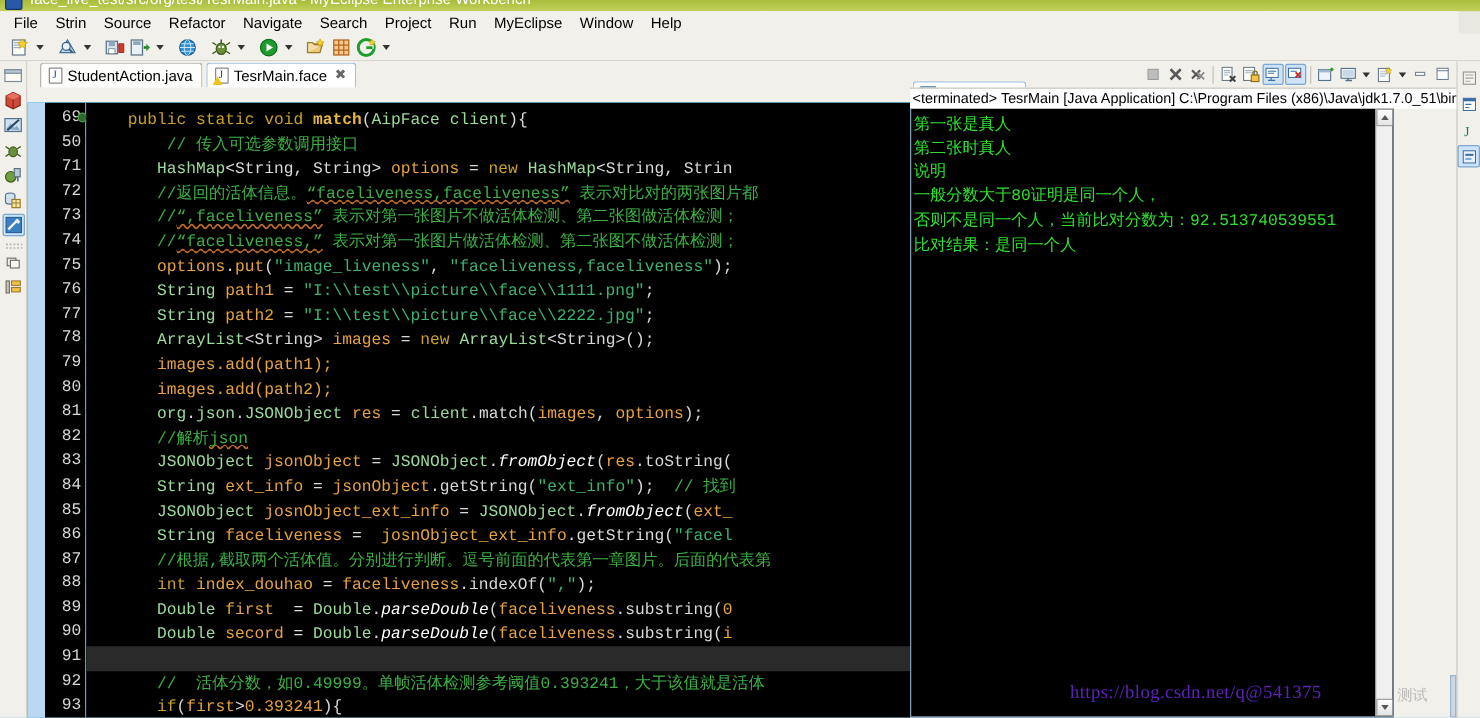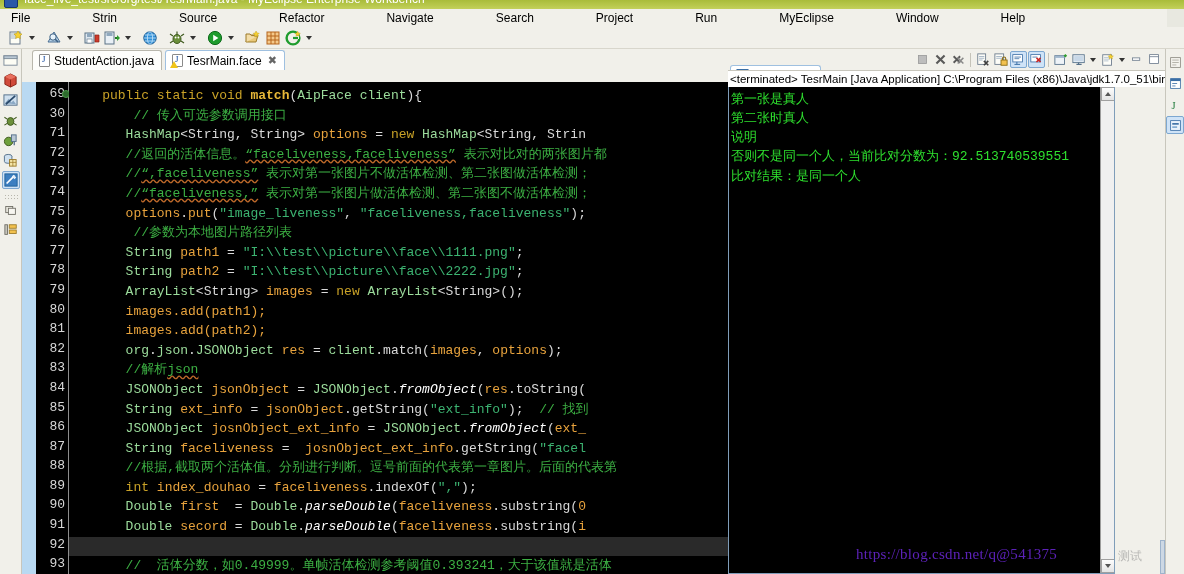--- a/index.html
+++ b/index.html
@@ -27,21 +27,20 @@
     font-size: 12px; color: #ffffff; white-space: nowrap;
     font-family: "Liberation Sans", sans-serif;
   }
 
   
   .menubar {
     position: absolute; left: 0; top: 9px; width: 1167px; height: 18px;
     background: #f1f0ea;
     display: flex; align-items: center;
     padding-left: 4px;
-    gap: 48px;
   }
   .menu-item {
     font-size: 12px; color: #000;
     padding: 1px 7px; white-space: nowrap; cursor: default;
     font-family: "Liberation Sans", sans-serif;
   }
 
   
   .toolbar {
     position: absolute; left: 0; top: 27px; width: 1184px; height: 22px;
@@ -493,21 +492,21 @@
         <span class="tab-j warn"></span>
         <span>TesrMain.face</span>
         <span class="tab-close">✖</span>
       </div>
     </div>
 
     <div class="code-area">
       <div class="marker-col"></div>
       <div class="gutter" id="gutter">
           <div class="gline">69<span class="fold"></span></div>
-          <div class="gline">30</div>
+          <div class="gline">50</div>
           <div class="gline">71</div>
           <div class="gline">72</div>
           <div class="gline">73</div>
           <div class="gline">74</div>
           <div class="gline">75</div>
           <div class="gline">76</div>
           <div class="gline">77</div>
           <div class="gline">78</div>
           <div class="gline">79</div>
           <div class="gline">80</div>
@@ -527,21 +526,20 @@
           <div class="gline">94</div>
         </div>
       <div class="code-lines" id="codelines">
           <div class="cline"><span class="pun">    </span><span class="kw">public static void </span><span class="mthb">match</span><span class="pun">(</span><span class="typ">AipFace </span><span class="typ">client</span><span class="pun">){</span></div>
           <div class="cline"><span class="cmt">        // 传入可选参数调用接口</span></div>
           <div class="cline"><span class="pun">       </span><span class="typ">HashMap</span><span class="pun">&lt;</span><span class="id">String</span><span class="pun">, </span><span class="id">String</span><span class="pun">&gt; </span><span class="var">options</span><span class="pun"> = </span><span class="kw">new </span><span class="typ">HashMap</span><span class="pun">&lt;</span><span class="id">String</span><span class="pun">, </span><span class="id">Strin</span></div>
           <div class="cline"><span class="cmt">       //返回的活体信息。</span><span class="cmt sq">“faceliveness,faceliveness”</span><span class="cmt"> 表示对比对的两张图片都</span></div>
           <div class="cline"><span class="cmt">       //</span><span class="cmt sq">“,faceliveness”</span><span class="cmt"> 表示对第一张图片不做活体检测、第二张图做活体检测；</span></div>
           <div class="cline"><span class="cmt">       //</span><span class="cmt sq">“faceliveness,”</span><span class="cmt"> 表示对第一张图片做活体检测、第二张图不做活体检测；</span></div>
           <div class="cline"><span class="pun">       </span><span class="var">options</span><span class="pun">.</span><span class="var">put</span><span class="pun">(</span><span class="str">"image_liveness"</span><span class="pun">, </span><span class="str">"faceliveness,faceliveness"</span><span class="pun">);</span></div>
-          <div class="cline"><span class="cmt">        //参数为本地图片路径列表</span></div>
           <div class="cline"><span class="pun">       </span><span class="typ">String</span><span class="pun"> </span><span class="var">path1</span><span class="pun"> = </span><span class="str">"I:\\test\\picture\\face\\1111.png"</span><span class="pun">;</span></div>
           <div class="cline"><span class="pun">       </span><span class="typ">String</span><span class="pun"> </span><span class="var">path2</span><span class="pun"> = </span><span class="str">"I:\\test\\picture\\face\\2222.jpg"</span><span class="pun">;</span></div>
           <div class="cline"><span class="pun">       </span><span class="typ">ArrayList</span><span class="pun">&lt;</span><span class="id">String</span><span class="pun">&gt; </span><span class="var">images</span><span class="pun"> = </span><span class="kw">new </span><span class="typ">ArrayList</span><span class="pun">&lt;</span><span class="id">String</span><span class="pun">&gt;();</span></div>
           <div class="cline"><span class="pun">       </span><span class="var">images</span><span class="var">.add(</span><span class="var">path1</span><span class="var">);</span></div>
           <div class="cline"><span class="pun">       </span><span class="var">images</span><span class="var">.add(</span><span class="var">path2</span><span class="var">);</span></div>
           <div class="cline"><span class="pun">       </span><span class="typ">org</span><span class="pun">.</span><span class="typ">json</span><span class="pun">.</span><span class="typ">JSONObject</span><span class="pun"> </span><span class="var">res</span><span class="pun"> = </span><span class="typ">client</span><span class="id">.match(</span><span class="var">images</span><span class="pun">, </span><span class="var">options</span><span class="pun">);</span></div>
           <div class="cline"><span class="cmt">       //解析</span><span class="cmt sq">json</span></div>
           <div class="cline"><span class="pun">       </span><span class="typ">JSONObject</span><span class="pun"> </span><span class="var">jsonObject</span><span class="pun"> = </span><span class="typ">JSONObject</span><span class="pun">.</span><span class="mth">fromObject</span><span class="pun">(</span><span class="var">res</span><span class="id">.toString(</span></div>
           <div class="cline"><span class="pun">       </span><span class="typ">String</span><span class="pun"> </span><span class="var">ext_info</span><span class="pun"> = </span><span class="var">jsonObject</span><span class="id">.getString(</span><span class="str">"ext_info"</span><span class="pun">);  </span><span class="cmt">// 找到</span></div>
           <div class="cline"><span class="pun">       </span><span class="typ">JSONObject</span><span class="pun"> </span><span class="var">josnObject_ext_info</span><span class="pun"> = </span><span class="typ">JSONObject</span><span class="pun">.</span><span class="mth">fromObject</span><span class="pun">(</span><span class="var">ext_</span></div>
@@ -646,21 +644,21 @@
               <rect x="2" y="2" width="11" height="11" fill="#ffffff" stroke="#6b7a8c"></rect>
               <path d="M2 4.5h11" stroke="#6b7a8c"></path>
             </svg>
         </div>
       </div>
     </div>
 
     <div class="cstatus">&lt;terminated&gt; TesrMain [Java Application] C:\Program Files (x86)\Java\jdk1.7.0_51\bin</div>
 
     <div class="cbody">
-      <div class="cout" id="consoleout" style="color: rgb(46, 224, 46);"><div><span>第一张是真人</span></div><div><span>第二张时真人</span></div><div><span>说明</span></div><div><span>否则不是同一个人，当前比对分数为：</span><span class="mono">92.513740539551</span></div><div><span>比对结果：是同一个人</span></div></div>
+      <div class="cout" id="consoleout" style="color: rgb(46, 224, 46);"><div><span>第一张是真人</span></div><div><span>第二张时真人</span></div><div><span>说明</span></div><div><span>一般分数大于</span><span class="mono">80</span><span>证明是同一个人，</span></div><div><span>否则不是同一个人，当前比对分数为：</span><span class="mono">92.513740539551</span></div><div><span>比对结果：是同一个人</span></div></div>
       <div class="cscroll">
         <div class="up"></div>
         <div class="dn"></div>
       </div>
     </div>
   </div>
 
   <div class="right-scroll-sliver"></div>
 
   <div class="watermark">https://blog.csdn.net/q@541375</div>

